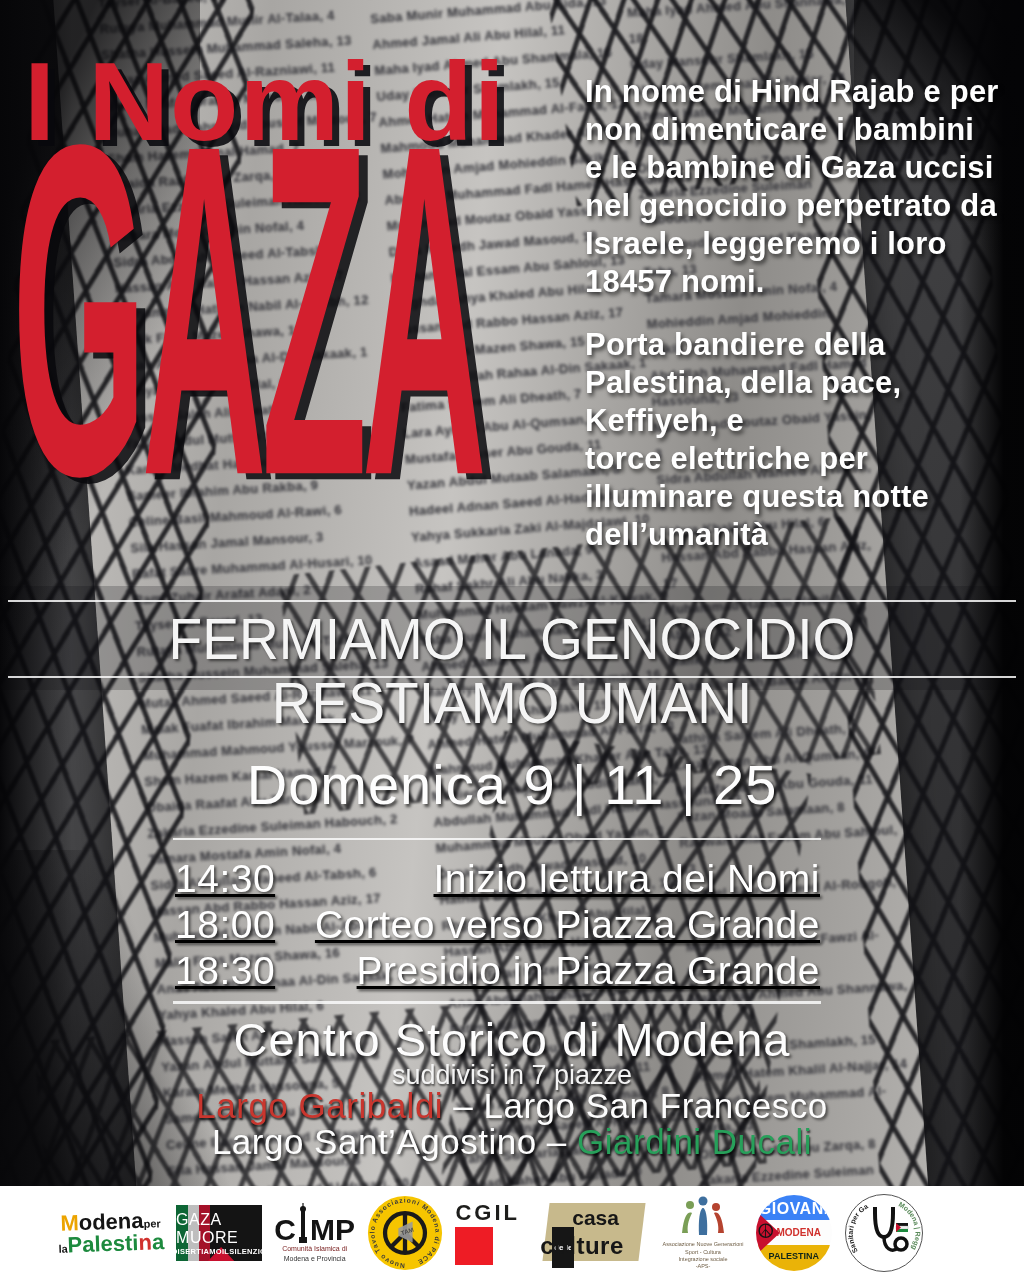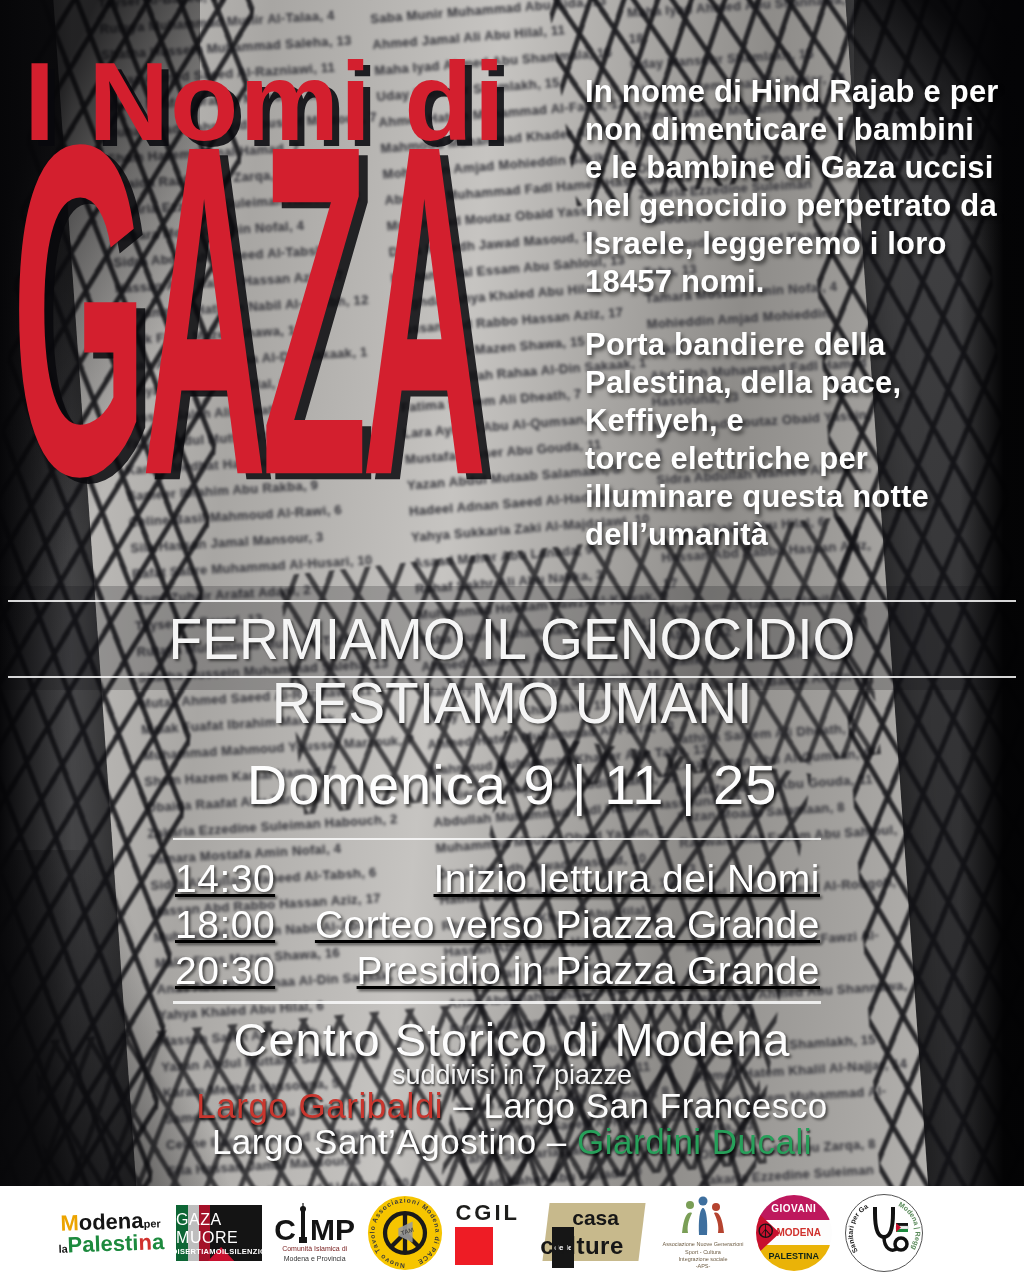--- a/index.html
+++ b/index.html
@@ -154,21 +154,21 @@
     transform:skewX(-7deg);}
   .lg-casa .w1{position:absolute;left:40px;top:6px;font-size:21px;font-weight:bold;color:#161616;line-height:1;}
   .lg-casa .w2{position:absolute;left:20px;top:26px;font-size:8px;font-weight:bold;color:#fff;background:#161616;padding:16px 2px;}
   .lg-casa .w3{position:absolute;left:8px;top:33px;font-size:24px;font-weight:bold;color:#161616;line-height:1;letter-spacing:.5px;}
 
   .lg-aps .figs{height:46px;}
   .lg-aps .sub{font-size:5.5px;color:#6d5c43;text-align:center;line-height:1.35;}
 
   .lg-giovani{position:relative;width:76px;height:76px;border-radius:50%;overflow:hidden;background:#fff;}
   .lg-giovani .band{position:absolute;left:0;width:76px;text-align:center;font-weight:bold;}
-  .lg-giovani .b1{top:0;height:25px;background:#be185d;color:#fff;font-size:10px;line-height:27px;letter-spacing:.5px;}
+  .lg-giovani .b1{top:0;height:25px;background:#3b82f6;color:#fff;font-size:16px;line-height:27px;letter-spacing:.5px;}
   .lg-giovani .b2{top:25px;height:25px;background:#fdfdfd;color:#d0312d;font-size:10px;line-height:25px;padding-left:10px;box-sizing:border-box;}
   .lg-giovani .b3{top:50px;height:26px;background:#eab308;color:#10251a;font-size:9px;line-height:22px;}
   .lg-giovani .wedge{position:absolute;left:-4px;top:12px;width:36px;height:52px;background:#c8102e;
     clip-path:polygon(0 0,78% 50%,0 100%);z-index:2;}
   .lg-giovani .peace{position:absolute;left:1px;top:26px;z-index:3;font-size:20px;color:#141414;line-height:1;}
 
   .lg-sanitari{width:80px;height:80px;}
 </style>
 </head>
 <body>
@@ -368,21 +368,21 @@
   <div class="schedule">
     <div class="sched-row">
       <span class="sched-time" data-bind="poster.schedule.0.time">14:30</span>
       <span class="sched-event" data-bind="poster.schedule.0.event">Inizio lettura dei Nomi</span>
     </div>
     <div class="sched-row">
       <span class="sched-time" data-bind="poster.schedule.1.time">18:00</span>
       <span class="sched-event" data-bind="poster.schedule.1.event">Corteo verso Piazza Grande</span>
     </div>
     <div class="sched-row">
-      <span class="sched-time" data-bind="poster.schedule.2.time">20:30</span>
+      <span class="sched-time" data-bind="poster.schedule.2.time">18:30</span>
       <span class="sched-event" data-bind="poster.schedule.2.event">Presidio in Piazza Grande</span>
     </div>
   </div>
   <div class="rule rule-sched"></div>
 
   <div class="loc-title" data-bind="poster.location_title">Centro Storico di Modena</div>
   <div class="loc-sub" data-bind="poster.location_subtitle">suddivisi in 7 piazze</div>
   <div class="piazza-line piazza-2">
     <span data-bind="poster.piazza_line2.white">Largo Sant’Agostino – </span><span class="piazza-green" data-bind="poster.piazza_line2.green">Giardini Ducali</span>
   </div>

